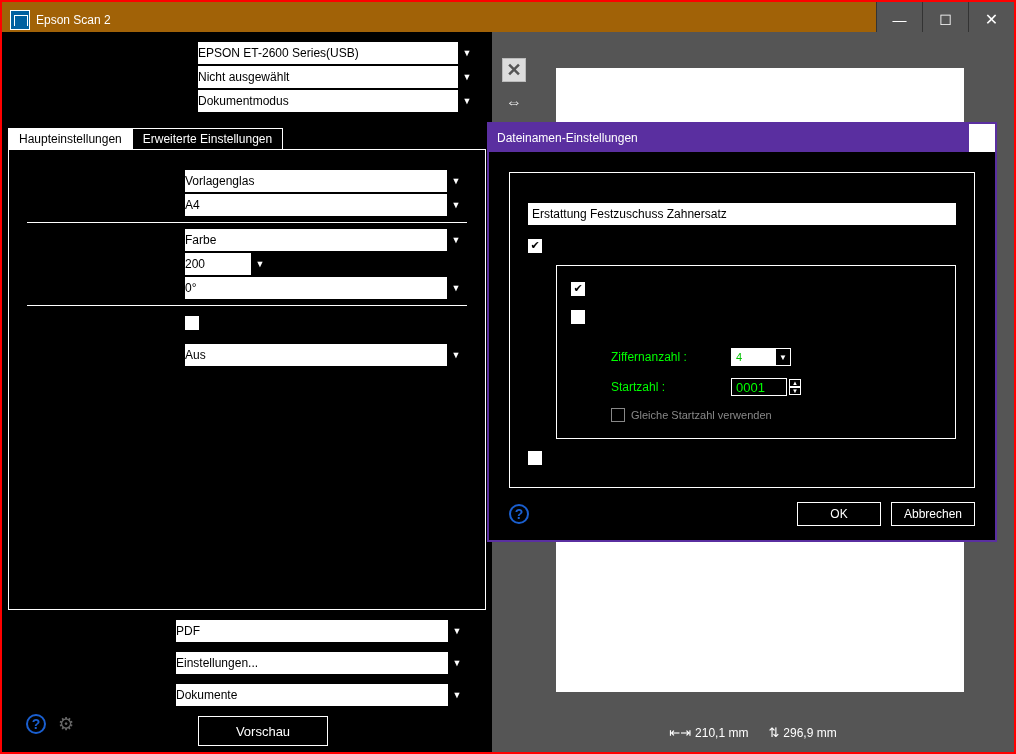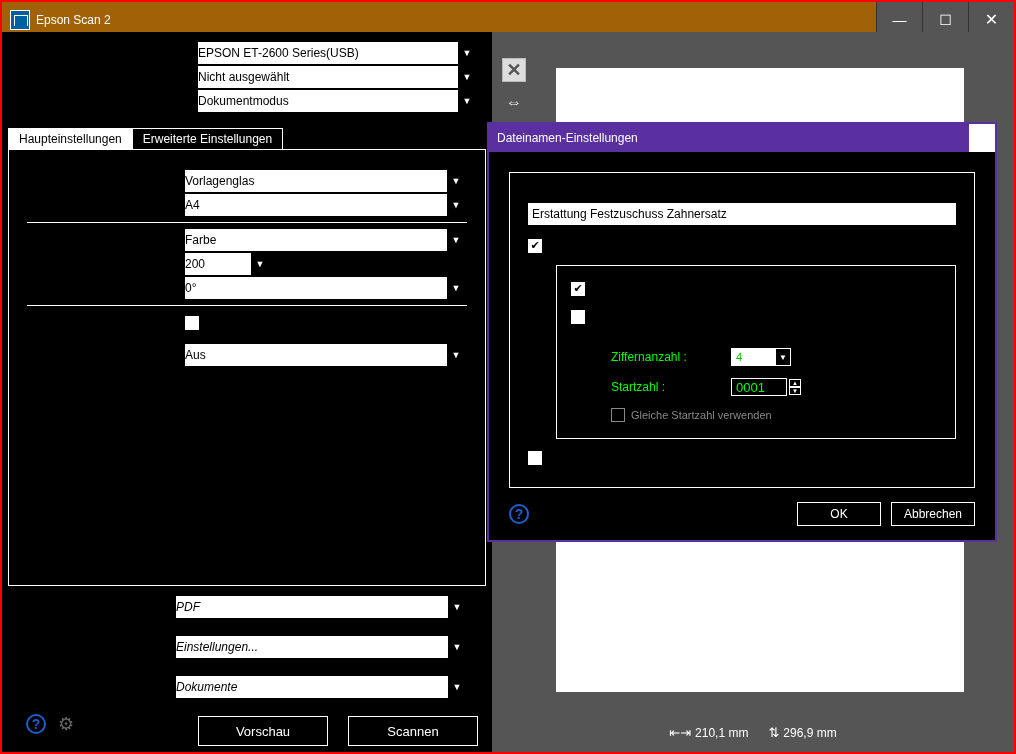--- a/index.html
+++ b/index.html
@@ -23,21 +23,21 @@
   .tab.active { background: #fff; color: #000; }
   .tabpanel { border: 1px solid #fff; flex: 1; margin-top: -1px; padding: 20px 8px 8px 8px; }
   .panel-group { margin-left: 168px; margin-bottom: 2px; display: flex; align-items: center; }
   .small-drop { width: 100px; }
   .cb { width: 14px; height: 14px; background: #fff; display: inline-block; }
   .separator { height: 1px; background: #fff; margin: 6px 10px; }
   .tabpanel .separator { margin-left: 10px; margin-right: 10px; }
   .tabpanel .dropdown { width: 280px; }
   .tabpanel .panel-group.cb-row { margin-left: 168px; margin-top: 10px; }
   .bottom-controls { margin-top: 10px; }
-  .bottom-drop { margin-left: 168px; width: 290px; margin-bottom: 18px; font-style: italic; }
+  .bottom-drop { margin-left: 168px; width: 290px; margin-bottom: 10px; }
   .bottom-buttons { display: flex; margin-left: 190px; margin-top: 8px; gap: 20px; }
   .btn { background: #000; color: #fff; border: 1px solid #fff; width: 130px; height: 30px; display: flex; align-items: center; justify-content: center; font-size: 13px; }
   .corner-icons { position: absolute; bottom: 18px; left: 24px; display: flex; gap: 10px; }
   .icon-circle { width: 20px; height: 20px; border-radius: 50%; border: 2px solid #1a5fd0; color: #1a5fd0; display: flex; align-items: center; justify-content: center; font-size: 14px; font-weight: bold; }
   .gear-icon { width: 20px; height: 20px; color: #666; font-size: 18px; display: flex; align-items: center; justify-content: center; }
   
   .preview-toolbar { position: absolute; top: 26px; left: 10px; display: flex; flex-direction: column; gap: 8px; }
   .tool-btn { width: 24px; height: 24px; background: #888; border: 1px solid #bbb; color: #fff; font-size: 14px; display: flex; align-items: center; justify-content: center; }
   .tool-btn.x { background: #ddd; color: #555; font-size: 18px; font-weight: bold; }
   .preview-page { position: absolute; top: 36px; left: 64px; width: 408px; height: 624px; background: #fff; }
@@ -160,23 +160,20 @@
           <span class="arrow">▼</span>
         </div>
         <div class="dropdown bottom-drop">
           <span>Dokumente</span>
           <span class="arrow">▼</span>
         </div>
         <div class="bottom-buttons">
           <div class="btn">
               <span>Vorschau</span>
             </div>
-          <div class="btn">
-              <span>Scannen</span>
-            </div>
         </div>
       </div>
 
       <div class="corner-icons">
         <div class="icon-circle">?</div>
         <div class="gear-icon">⚙</div>
       </div>
     </div>
 
     <div class="right-pane">

